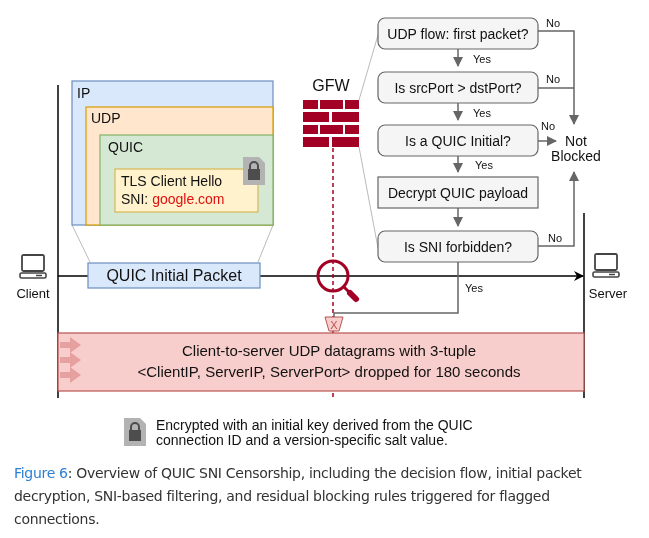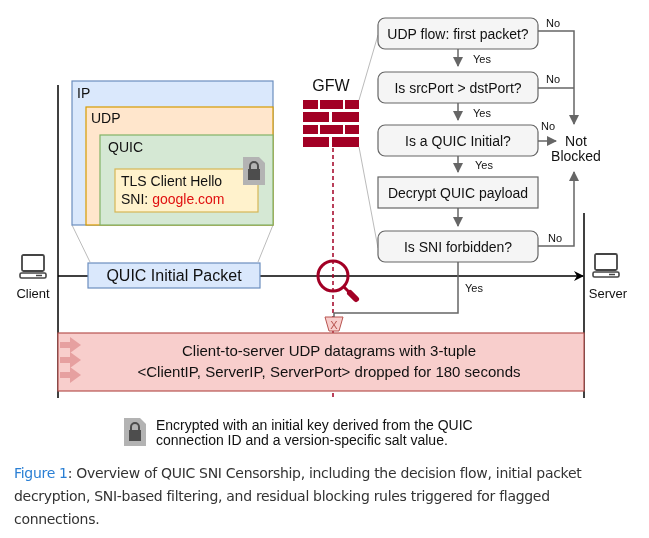--- a/index.html
+++ b/index.html
@@ -138,13 +138,13 @@
 
   <g transform="translate(124,418)">
     <path d="M0,0 L16,0 L22,6 L22,28 L0,28 Z" fill="#b3b3b3"></path>
     <rect x="5" y="12" width="12" height="11" fill="#4d4d4d"></rect>
     <path d="M7,12 L7,9 A4,4 0 0 1 15,9 L15,12" fill="none" stroke="#4d4d4d" stroke-width="2"></path>
   </g>
   <text class="txt" x="156" y="430" font-size="14">Encrypted with an initial key derived from the QUIC</text>
   <text class="txt" x="156" y="445" font-size="14">connection ID and a version-specific salt value.</text>
 </svg>
 
-<div class="caption"><span class="figlabel">Figure 1</span><span>: Overview of QUIC SNI Censorship, including the decision flow, initial packet decryption, SNI-based filtering, and residual blocking rules triggered for flagged connections.</span></div>
+<div class="caption"><span class="figlabel">Figure 6</span><span>: Overview of QUIC SNI Censorship, including the decision flow, initial packet decryption, SNI-based filtering, and residual blocking rules triggered for flagged connections.</span></div>
 
 </body></html>

